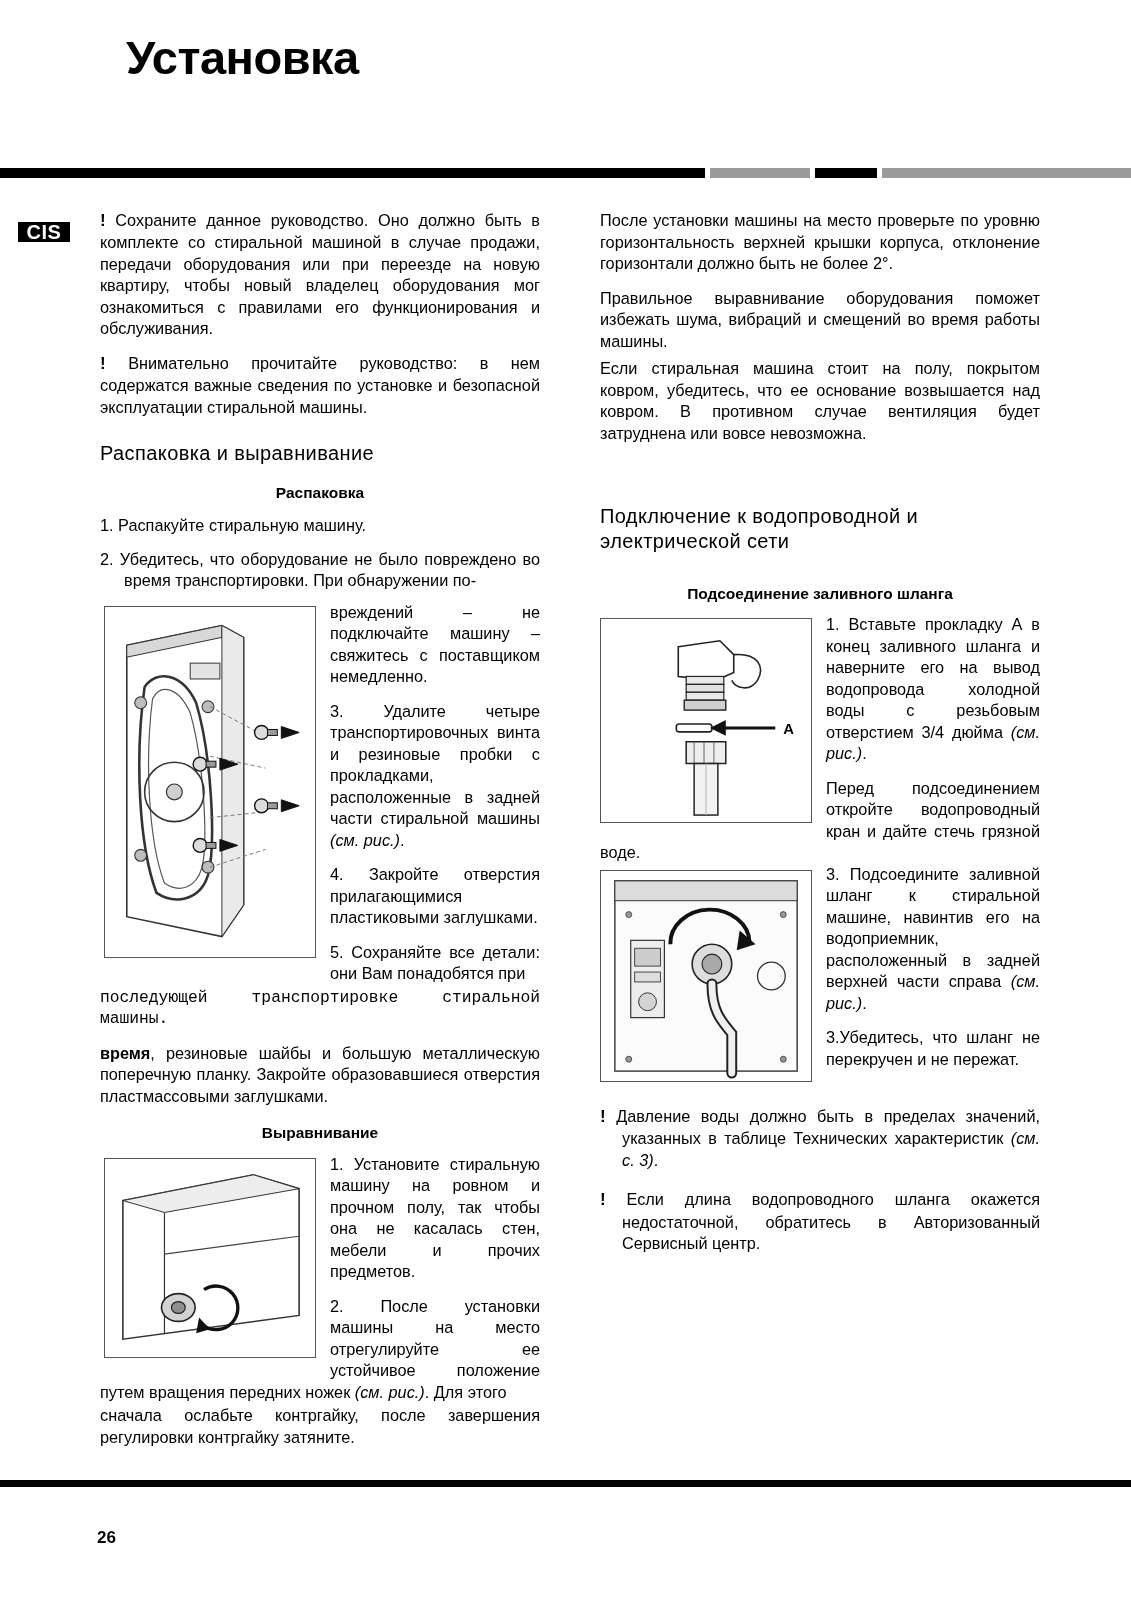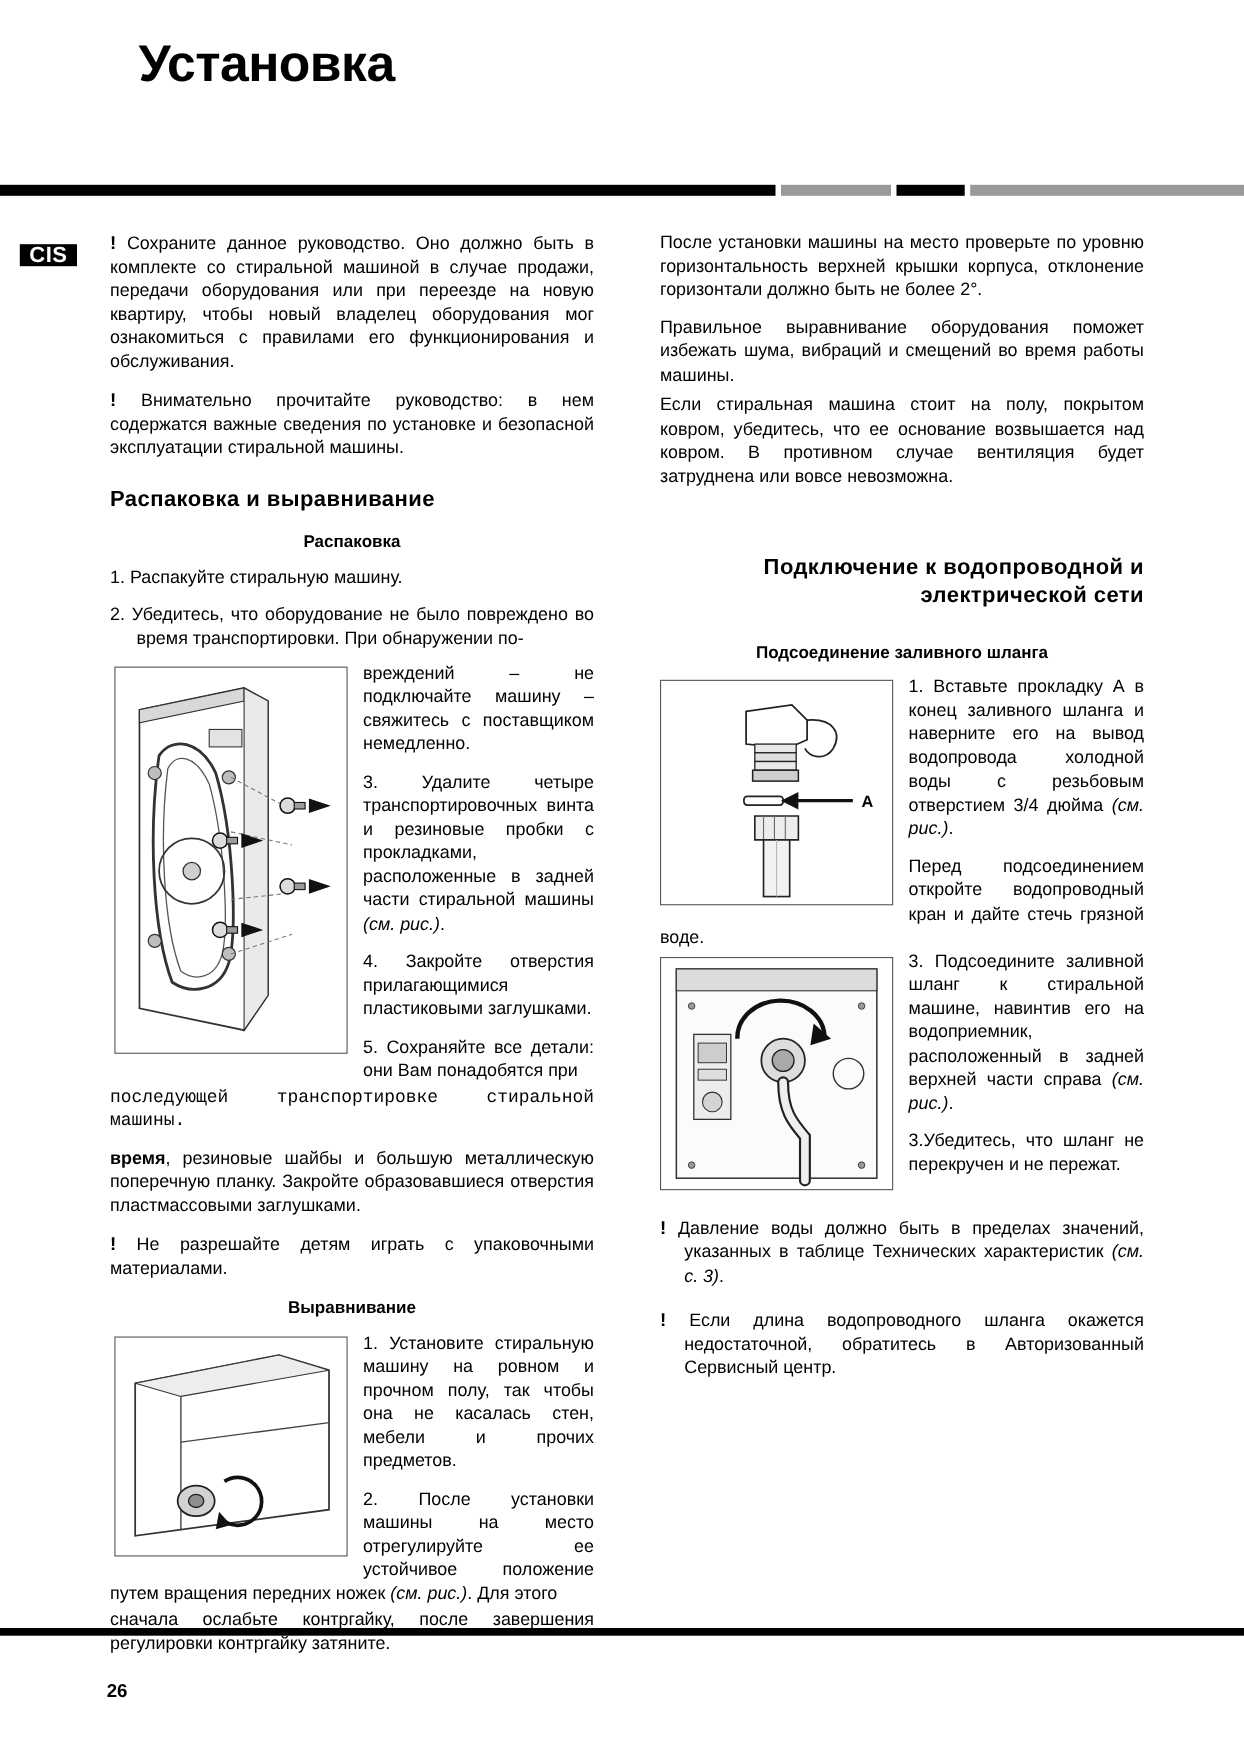--- a/index.html
+++ b/index.html
@@ -77,21 +77,21 @@
   p { margin: 0 0 13px 0; }
   .tight { margin-bottom: 0; }
 
   .excl {
     font-weight: bold;
     font-size: 17px;
   }
 
   h2.section {
     font-size: 20px;
-    font-weight: bold;
+    font-weight: normal;
     margin: 22px 0 14px 0;
     letter-spacing: 0.4px;
     text-align: left;
   }
   h3.subsection {
     font-size: 15.5px;
     font-weight: bold;
     margin: 16px 0 10px 0;
     text-align: center;
   }
@@ -250,21 +250,20 @@
     <p>4. Закройте отверстия прилагающимися пластиковыми заглушками.</p>
 
     <p class="tight">5. Сохраняйте все детали: они Вам понадобятся при</p>
 
     <div class="clearfix"></div>
 
     <p style="margin-top:2px;font-family:Liberation Mono, monospace;">последующей транспортировке стиральной машины.</p>
 
     <p><span class="bold">время</span><span>, резиновые шайбы и большую металлическую поперечную планку. Закройте образовавшиеся отверстия пластмассовыми заглушками.</span></p>
 
-    <p><span class="excl">!</span> <span>Не разрешайте детям играть с упаковочными материалами.</span></p>
 
     <h3 class="subsection">Выравнивание</h3>
 
     <div class="fig fig-left-level">
       <svg viewBox="0 0 212 200" width="100%" height="100%" aria-hidden="true">
 
         <polygon points="18,42 150,16 196,30 196,158 18,182" fill="#ffffff" stroke="#333" stroke-width="1.6"></polygon>
         <polygon points="18,42 150,16 196,30 60,54" fill="#ededed" stroke="#333" stroke-width="1"></polygon>
 
         <line x1="60" y1="54" x2="60" y2="176" stroke="#333" stroke-width="1.2"></line>
@@ -287,21 +286,21 @@
     <p style="margin-top:2px;">сначала ослабьте контргайку, после завершения регулировки контргайку затяните.</p>
 
   </div>
 
   <div class="col col-right">
 
     <p>После установки машины на место проверьте по уровню горизонтальность верхней крышки корпуса, отклонение горизонтали должно быть не более 2°.</p>
     <p class="tight">Правильное выравнивание оборудования поможет избежать шума, вибраций и смещений во время работы машины.</p>
     <p style="margin-top:6px;">Если стиральная машина стоит на полу, покрытом ковром, убедитесь, что ее основание возвышается над ковром. В противном случае вентиляция будет затруднена или вовсе невозможна.</p>
 
-    <h2 class="section" style="margin-top:60px; line-height:1.25;text-align:right;">Подключение к водопроводной и электрической сети</h2>
+    <h2 class="section" style="margin-top:60px; line-height:1.25;">Подключение к водопроводной и электрической сети</h2>
 
     <h3 class="subsection" style="margin-top:30px;">Подсоединение заливного шланга</h3>
 
     <div class="fig fig-right-hose">
       <svg viewBox="0 0 212 205" width="100%" height="100%" aria-hidden="true">
 
         <path d="M78,28 L120,22 L134,36 L134,54 L116,62 L78,58 Z" fill="#ffffff" stroke="#222" stroke-width="1.6"></path>
         <path d="M134,36 C158,34 166,48 158,62 C150,74 136,70 132,62" fill="none" stroke="#222" stroke-width="1.6"></path>
 
         <rect x="86" y="58" width="38" height="8" fill="#e8e8e8" stroke="#222" stroke-width="1.2"></rect>

